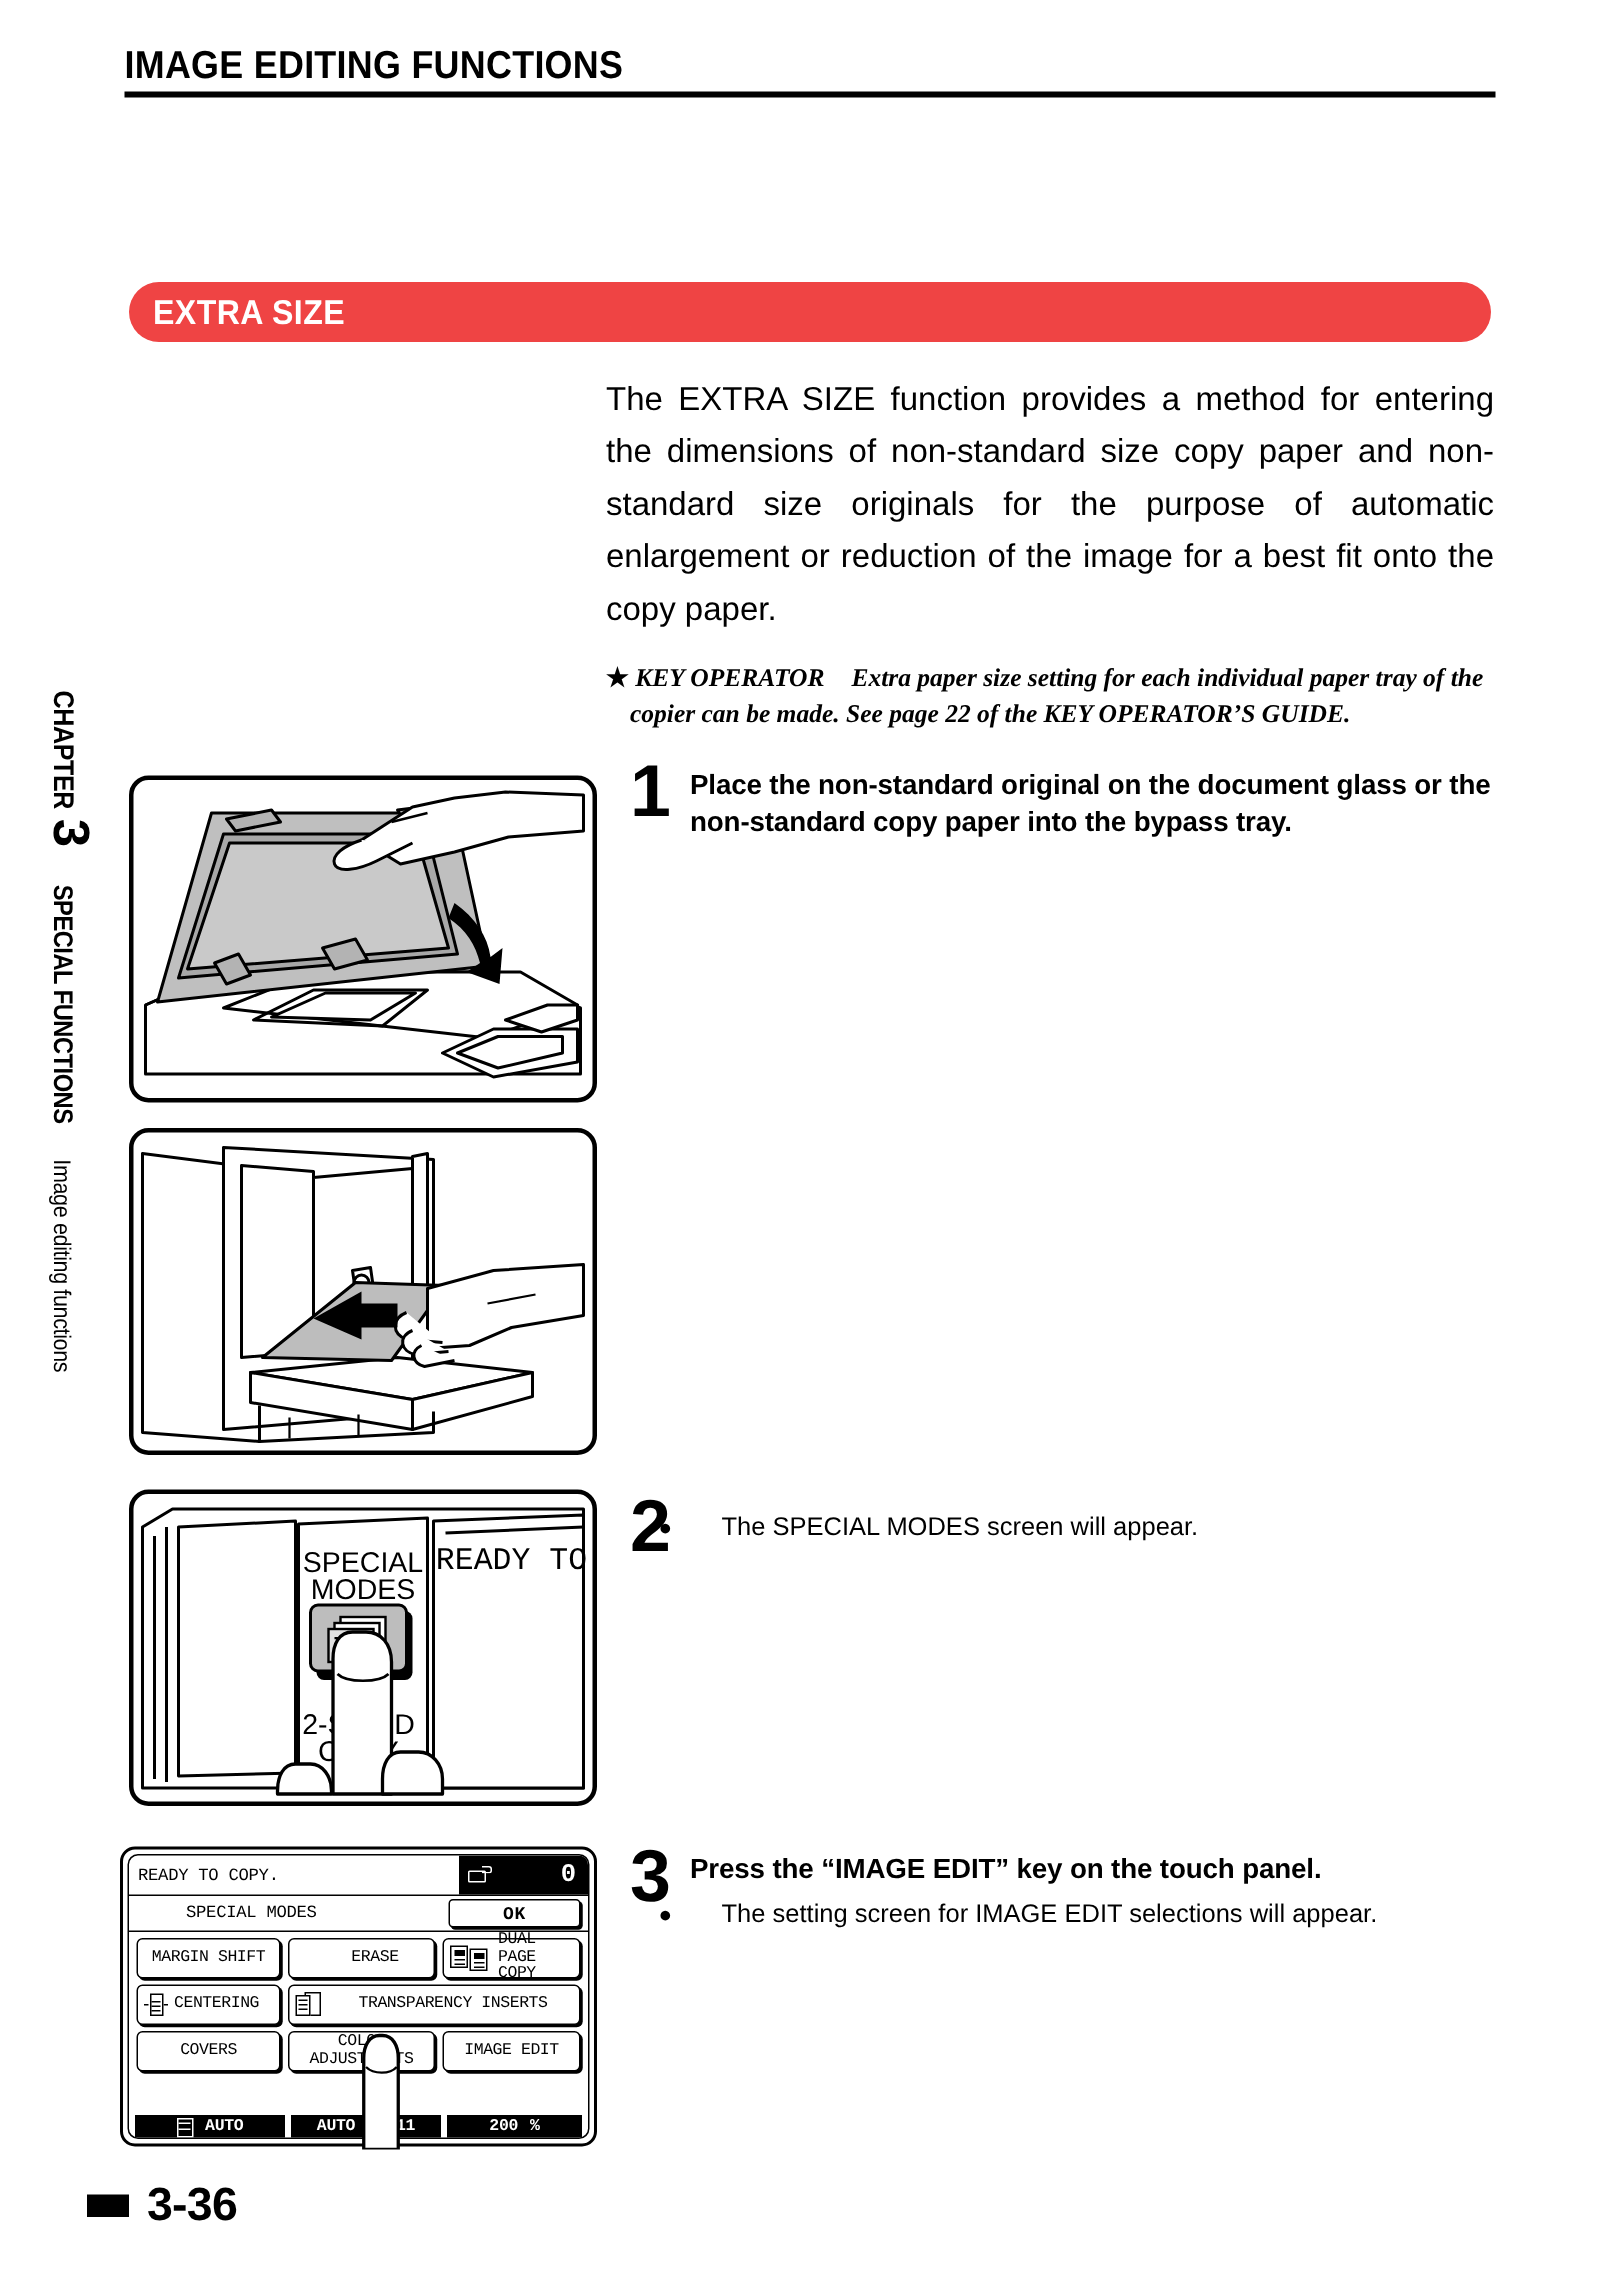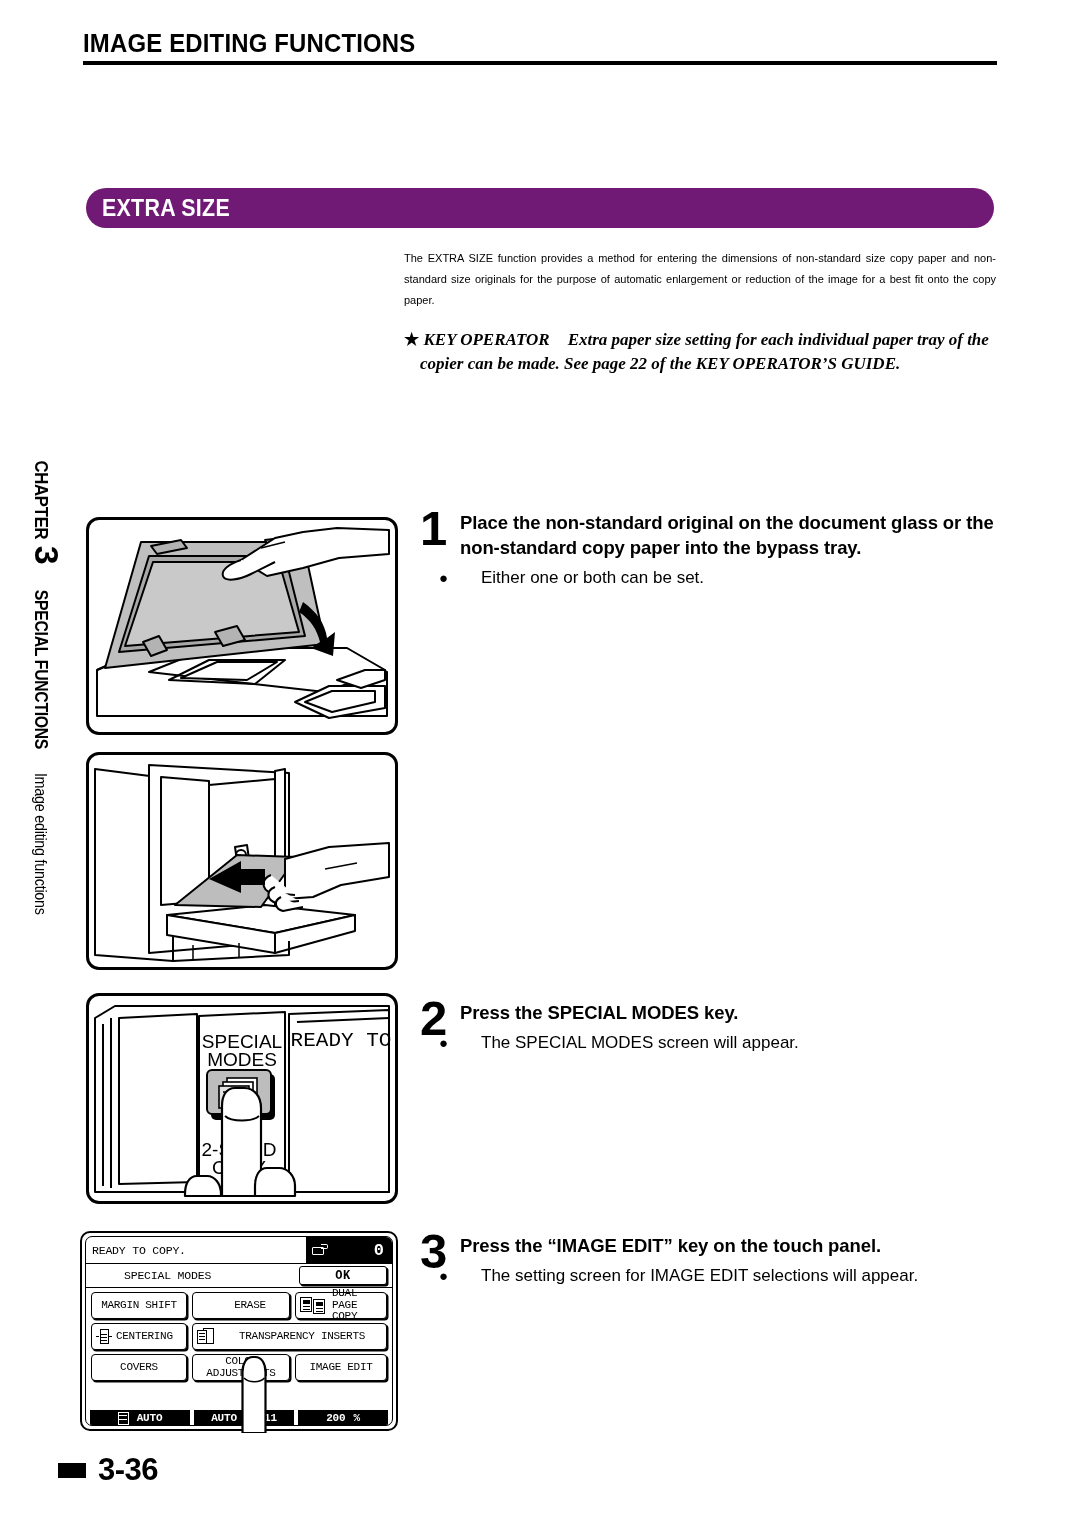--- a/index.html
+++ b/index.html
@@ -37,21 +37,21 @@
     background: #000;
   }
 
   
   #section-bar {
     position: absolute;
     left: 86px;
     top: 188px;
     width: 908px;
     height: 40px;
-    background: #701a75;
+    background: #ef4444;
     border-radius: 20px;
     display: flex;
     align-items: center;
   }
   #section-bar .section-title {
     color: #ffffff;
     font-size: 23px;
     font-weight: bold;
     margin-left: 16px;
     transform: scaleX(0.93);
@@ -60,22 +60,22 @@
   }
 
   
   #intro {
     position: absolute;
     left: 404px;
     top: 248px;
     width: 592px;
   }
   #intro .para {
-    font-size: 11px;
-    line-height: 21px;
+    font-size: 22px;
+    line-height: 35px;
     text-align: justify;
     text-justify: inter-word;
   }
   #intro .keyop {
     margin-top: 17px;
     font-size: 17px;
     font-weight: bold;
     font-style: italic;
     font-family: "Liberation Serif", serif;
     line-height: 24px;
@@ -552,28 +552,26 @@
     <g stroke="#000" stroke-width="2.2" fill="#ffffff" stroke-linejoin="round">
       <path d="M108 180 C100 180 96 188 96 198 L96 200 L132 200 L132 198 C132 188 126 180 118 180 Z"></path>
     </g>
   </svg>
 </div>
 
 <div class="step" id="step-1">
   <div class="step-num">1</div>
   <div class="step-body">
     <div class="step-head">Place the non-standard original on the document glass or the non-standard copy paper into the bypass tray.</div>
-    <div class="step-bullet"><span class="dot">●</span><span>Either one or both can be set.</span></div>
   </div>
 </div>
 
 <div class="step" id="step-2">
   <div class="step-num">2</div>
   <div class="step-body">
-    <div class="step-head">Press the SPECIAL MODES key.</div>
     <div class="step-bullet"><span class="dot">●</span><span>The SPECIAL MODES screen will appear.</span></div>
   </div>
 </div>
 
 <div class="step" id="step-3">
   <div class="step-num">3</div>
   <div class="step-body">
     <div class="step-head">Press the “IMAGE EDIT” key on the touch panel.</div>
     <div class="step-bullet"><span class="dot">●</span><span>The setting screen for IMAGE EDIT selections will appear.</span></div>
   </div>

